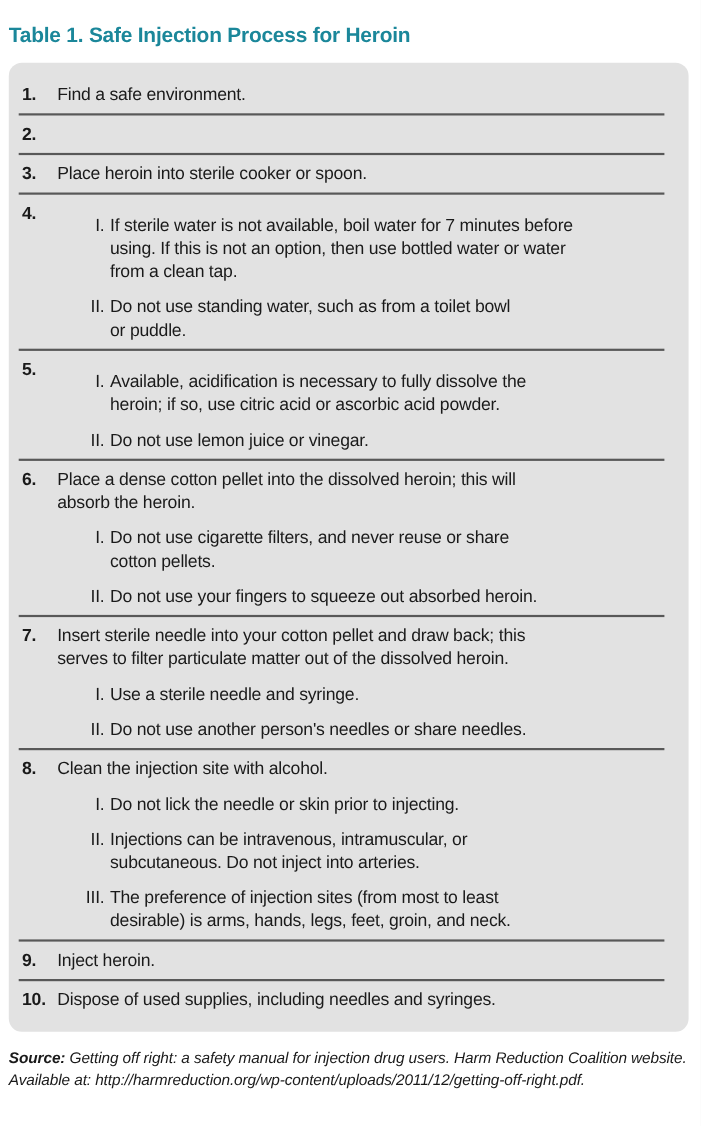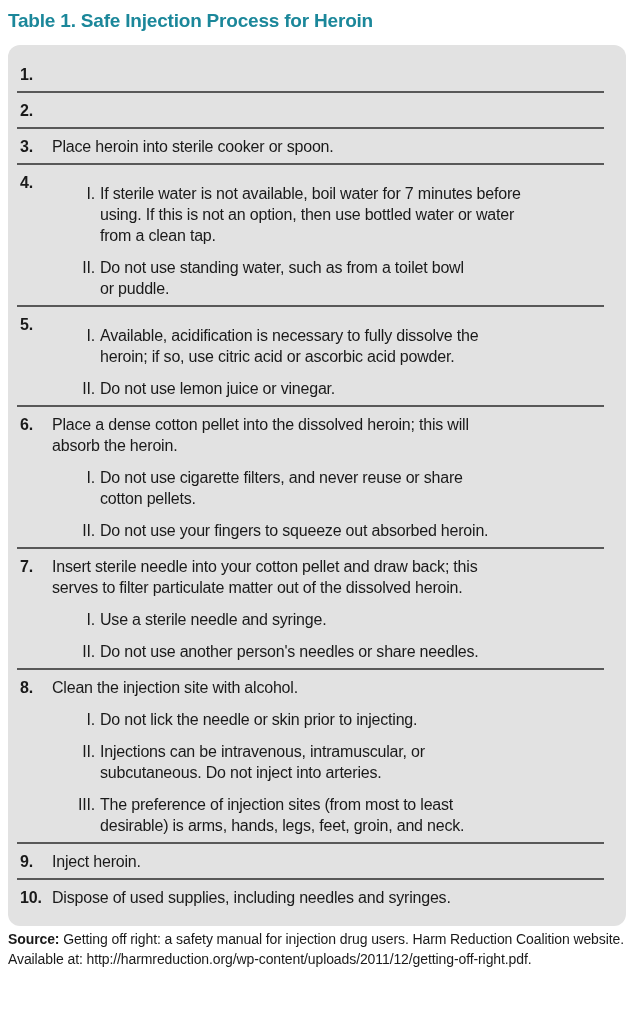--- a/index.html
+++ b/index.html
@@ -6,21 +6,21 @@
     --teal:#1b879a;
     --tbg:#e2e2e2;
     --div:#585858;
     --ink:#1a1a1a;
   }
   *{box-sizing:border-box;}
   html,body{margin:0;padding:0;background:#fff;}
   body{width:637px;height:1024px;overflow:hidden;}
   .page{
     width:637px;height:1024px;
-    padding:8px 11px 0 8px;
+    padding:20px 11px 0 8px;
     font-family:"Liberation Sans",sans-serif;
     color:var(--ink);
   }
   .title{
     font-size:19px;font-weight:700;color:var(--teal);
     letter-spacing:-0.2px;margin:2px 0 13px 0;line-height:22px;
   }
   .tbox{
     background:var(--tbg);
     border-radius:12px;
@@ -32,36 +32,39 @@
     font-size:16px;line-height:21px;letter-spacing:-0.2px;
   }
   .num{flex:0 0 32px;font-weight:700;}
   .rowtext{flex:1;min-width:0;}
   .main{white-space:pre-line;}
   .sub{display:flex;margin:11px 0 0 8px;}
   .sublab{flex:0 0 40px;text-align:right;padding-right:5px;}
   .subtext{flex:1;min-width:0;white-space:pre-line;}
   .divider{height:2px;background:var(--div);margin-left:-3px;}
   .footer{
-    margin-top:4px;
+    margin-top:14px;
     font-size:14px;line-height:19.5px;
-    letter-spacing:-0.1px;
+    font-style:italic;letter-spacing:-0.1px;
   }
   .footer .lab{font-weight:700;}
 </style>
 </head>
 <body>
 
 <div class="page">
   <div class="title">Table 1. Safe Injection Process for Heroin</div>
 
   <div class="tbox">
 
   <div class="row">
         <span class="num">1.</span>
+        <div class="rowtext">
+          <div class="main">Find a safe environment.</div>
+        </div>
       </div>
       <div class="divider"></div>
       <div class="row">
         <span class="num">2.</span>
       </div>
       <div class="divider"></div>
       <div class="row">
         <span class="num">3.</span>
         <div class="rowtext">
           <div class="main">Place heroin into sterile cooker or spoon.</div>

